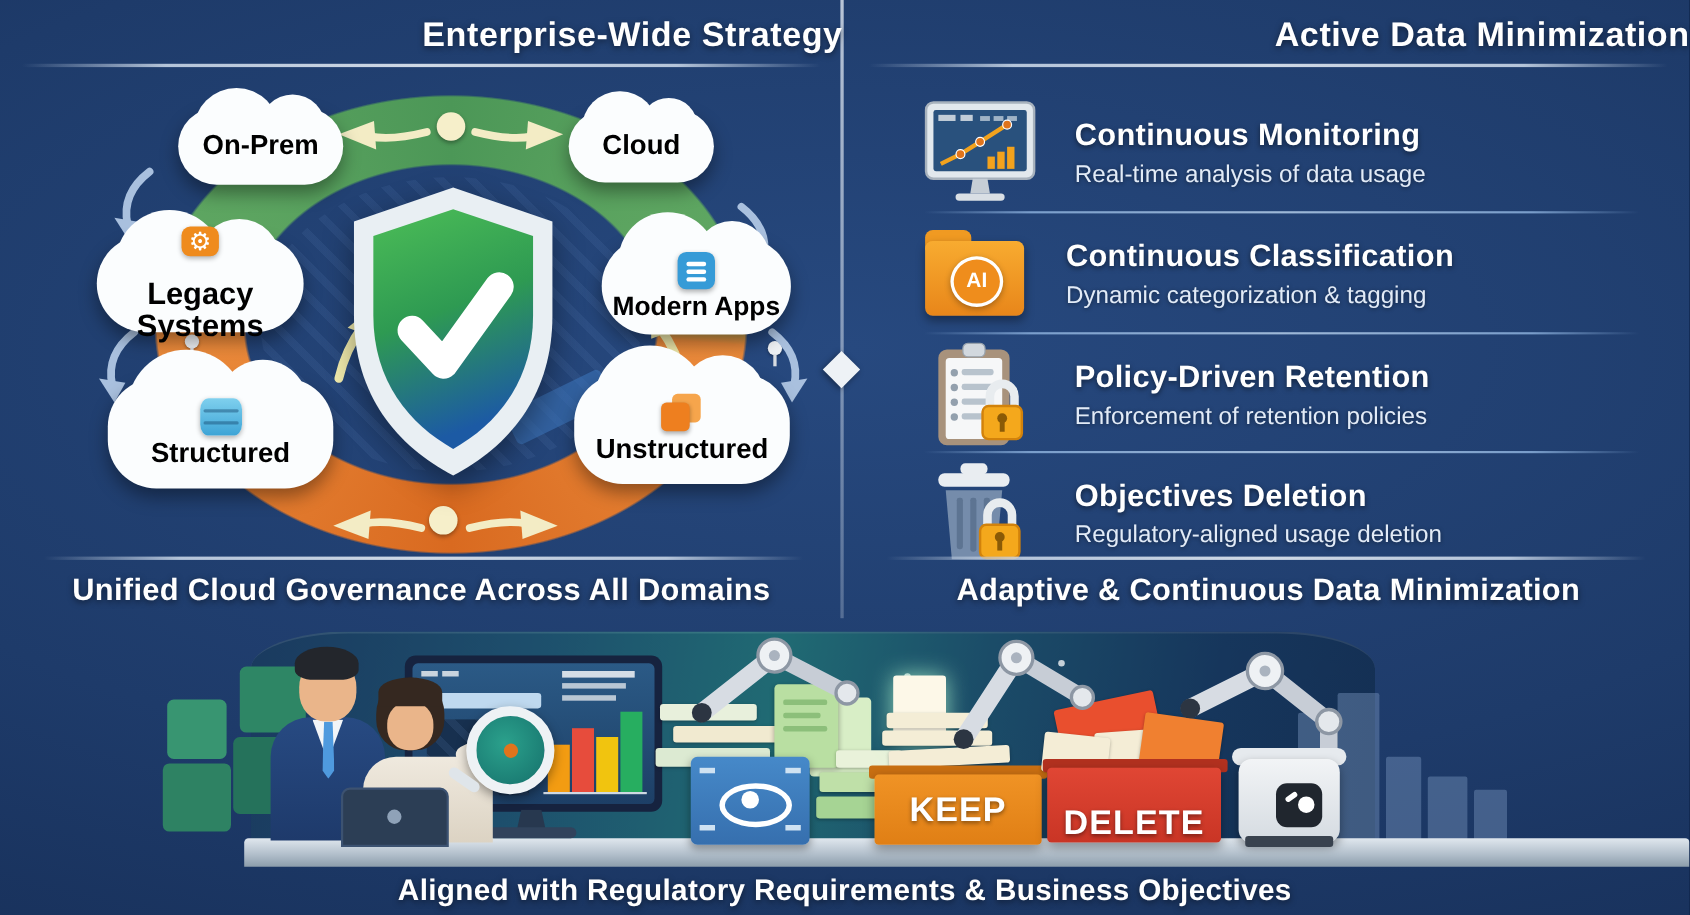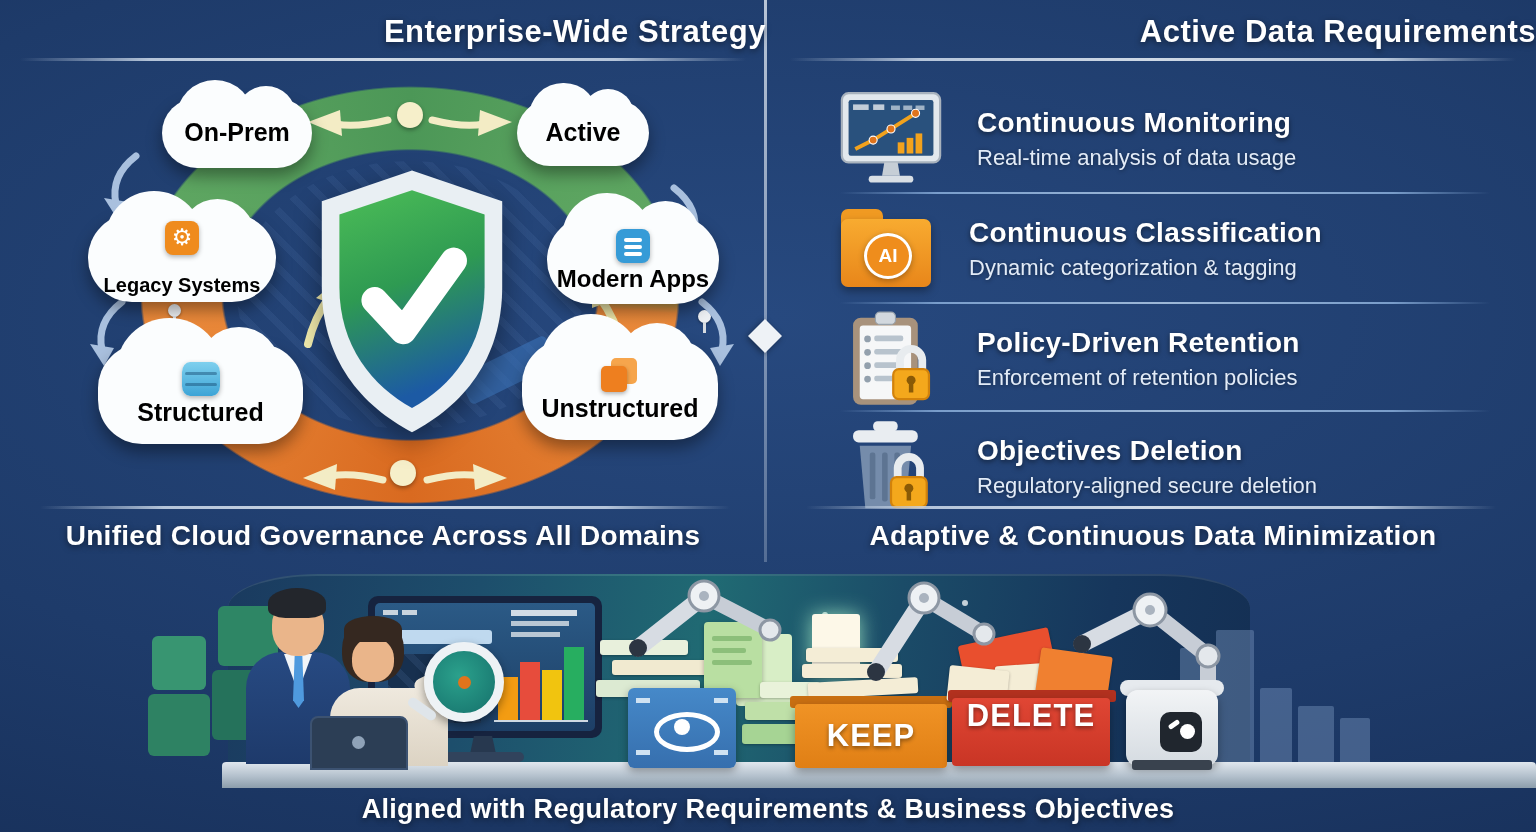--- a/index.html
+++ b/index.html
@@ -136,25 +136,25 @@
     </defs>
     <path d="M50 3 L91 17 V56 C91 89 73 110 50 122 C27 110 9 89 9 56 V17 Z" fill="#e9eff3"></path>
     <path d="M50 12 L83 23 V56 C83 83 68 101 50 111 C32 101 17 83 17 56 V23 Z" fill="url(#shg)"></path>
     <polyline points="33,62 46,76 69,44" stroke="#ffffff" stroke-width="12" fill="none" stroke-linecap="round" stroke-linejoin="round"></polyline>
   </svg>
 
   <div class="abs cloud" style="left:162px;top:98px;width:150px;height:70px;">
     <span class="cloud-label" style="font-size:25px;">On-Prem</span>
   </div>
   <div class="abs cloud" style="left:517px;top:100px;width:132px;height:66px;">
-    <span class="cloud-label" style="font-size:25px;">Active</span>
+    <span class="cloud-label" style="font-size:25px;">Cloud</span>
   </div>
   <div class="abs cloud" style="left:88px;top:214px;width:188px;height:88px;">
     <div class="ic-sq" style="width:34px;height:34px;background:#ef8b1d;color:#fff;font-size:23px;">⚙</div>
-    <span class="cloud-label" style="font-size:20px;margin-top:16px;">Legacy Systems</span>
+    <span class="cloud-label" style="font-size:28px;margin-top:16px;">Legacy Systems</span>
   </div>
   <div class="abs cloud" style="left:547px;top:216px;width:172px;height:88px;">
     <div class="ic-sq" style="width:34px;height:34px;background:#369bd7;">
         <div class="bars3"></div>
       </div>
     <span class="cloud-label" style="font-size:24px;">Modern Apps</span>
   </div>
   <div class="abs cloud" style="left:98px;top:344px;width:205px;height:100px;">
     <div class="db"></div>
     <span class="cloud-label" style="font-size:25px;">Structured</span>
@@ -163,21 +163,21 @@
     <div style="position:relative;width:38px;height:34px;z-index:2;">
       <div class="abs" style="left:10px;top:0;width:26px;height:26px;background:#f6a54c;border-radius:5px;"></div>
       <div class="abs" style="left:0;top:8px;width:26px;height:26px;background:#ee7f1f;border-radius:5px;box-shadow:0 2px 4px rgba(0,0,0,.3);"></div>
     </div>
     <span class="cloud-label" style="font-size:25px;">Unstructured</span>
   </div>
 
   <div class="abs hline" style="left:40px;top:506px;width:690px;"></div>
   <div class="abs cap" style="left:0;top:520px;width:766px;">Unified Cloud Governance Across All Domains</div>
 
-  <div class="abs ttl" style="left:770px;top:14px;width:766px;">Active Data Requirements</div>
+  <div class="abs ttl" style="left:770px;top:14px;width:766px;">Active Data Minimization</div>
   <div class="abs hline" style="left:790px;top:58px;width:726px;"></div>
 
   <div class="abs feat" style="left:835px;top:90px;width:660px;height:98px;">
     <svg width="112" height="96" viewBox="0 0 100 86">
       <rect x="6" y="2" width="88" height="62" rx="6" fill="#e2e8ed" stroke="#a8b2bd" stroke-width="2"></rect>
       <rect x="12" y="8" width="76" height="50" rx="2" fill="#29517d"></rect>
       <rect x="16" y="12" width="14" height="5" fill="#c2cdd8"></rect>
         <rect x="34" y="12" width="10" height="5" fill="#c2cdd8"></rect>
       <rect x="50" y="13" width="8" height="4" fill="#9fb3c6"></rect>
         <rect x="61" y="13" width="8" height="4" fill="#9fb3c6"></rect>
@@ -245,21 +245,21 @@
       <rect x="31" y="30" width="5" height="42" rx="2" fill="#5d7492"></rect>
       <rect x="42" y="30" width="5" height="44" rx="2" fill="#5d7492"></rect>
       <rect x="53" y="30" width="5" height="42" rx="2" fill="#5d7492"></rect>
       <path d="M56 52 v-8 a10 10 0 0 1 20 0 v8" fill="none" stroke="#e8ecef" stroke-width="7"></path>
       <rect x="50" y="52" width="32" height="27" rx="5" fill="#f4a81c" stroke="#d2820b" stroke-width="2"></rect>
       <circle cx="66" cy="62" r="4" fill="#8a5a06"></circle>
         <rect x="64" y="64" width="4" height="9" fill="#8a5a06"></rect>
     </svg>
     <div>
       <div class="feat-title">Objectives Deletion</div>
-      <div class="feat-sub">Regulatory-aligned secure deletion</div>
+      <div class="feat-sub">Regulatory-aligned usage deletion</div>
     </div>
   </div>
 
   <div class="abs hline" style="left:806px;top:506px;width:690px;"></div>
   <div class="abs cap" style="left:770px;top:520px;width:766px;">Adaptive &amp; Continuous Data Minimization</div>
 
   <div class="abs backdrop" style="left:228px;top:574px;width:1022px;height:194px;"></div>
 
   <div class="abs bld" style="left:1180px;top:648px;width:30px;height:118px;"></div>
   <div class="abs bld" style="left:1216px;top:630px;width:38px;height:136px;"></div>
@@ -357,21 +357,21 @@
       <span class="boxlabel">KEEP</span>
     </div>
   </div>
 
   <div class="abs" style="z-index:4;">
     <div class="abs paper" style="left:962px;top:636px;width:92px;height:52px;background:#e94f2e;transform:rotate(-12deg);"></div>
     <div class="abs paper" style="left:996px;top:664px;width:70px;height:40px;transform:rotate(-4deg);"></div>
     <div class="abs paper" style="left:1038px;top:652px;width:72px;height:46px;background:#f08030;transform:rotate(8deg);"></div>
     <div class="abs paper" style="left:948px;top:668px;width:60px;height:36px;transform:rotate(6deg);"></div>
     <div class="abs" style="left:948px;top:690px;width:168px;height:12px;background:#b2311f;border-radius:3px;"></div>
-    <div class="abs" style="left:952px;top:698px;width:158px;height:68px;background:linear-gradient(180deg,#e04634,#c93525);border-radius:4px;display:flex;align-items:flex-start;box-shadow:0 4px 10px rgba(0,0,0,.35);">
+    <div class="abs" style="left:952px;top:698px;width:158px;height:68px;background:linear-gradient(180deg,#e04634,#c93525);border-radius:4px;display:flex;align-items:flex-end;box-shadow:0 4px 10px rgba(0,0,0,.35);">
       <span class="boxlabel">DELETE</span>
     </div>
   </div>
 
   <svg class="abs" style="left:598px;top:570px;z-index:5;" width="200" height="92" viewBox="0 0 200 92">
     <line x1="40" y1="78" x2="106" y2="26" stroke="#d7dce3" stroke-width="17" stroke-linecap="round"></line>
     <line x1="106" y1="26" x2="172" y2="60" stroke="#c7cdd6" stroke-width="15" stroke-linecap="round"></line>
     <circle cx="106" cy="26" r="15" fill="#eef1f4" stroke="#8d97a4" stroke-width="3"></circle>
     <circle cx="106" cy="26" r="5" fill="#aab3bf"></circle>
     <circle cx="172" cy="60" r="10" fill="#e4e8ec" stroke="#8d97a4" stroke-width="3"></circle>

